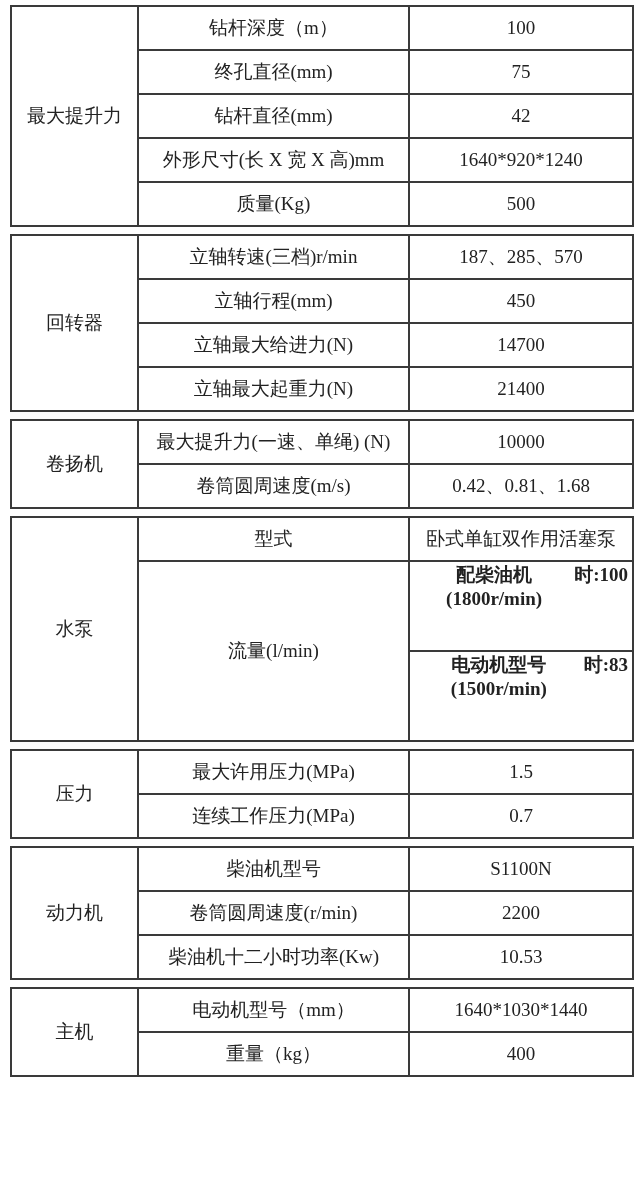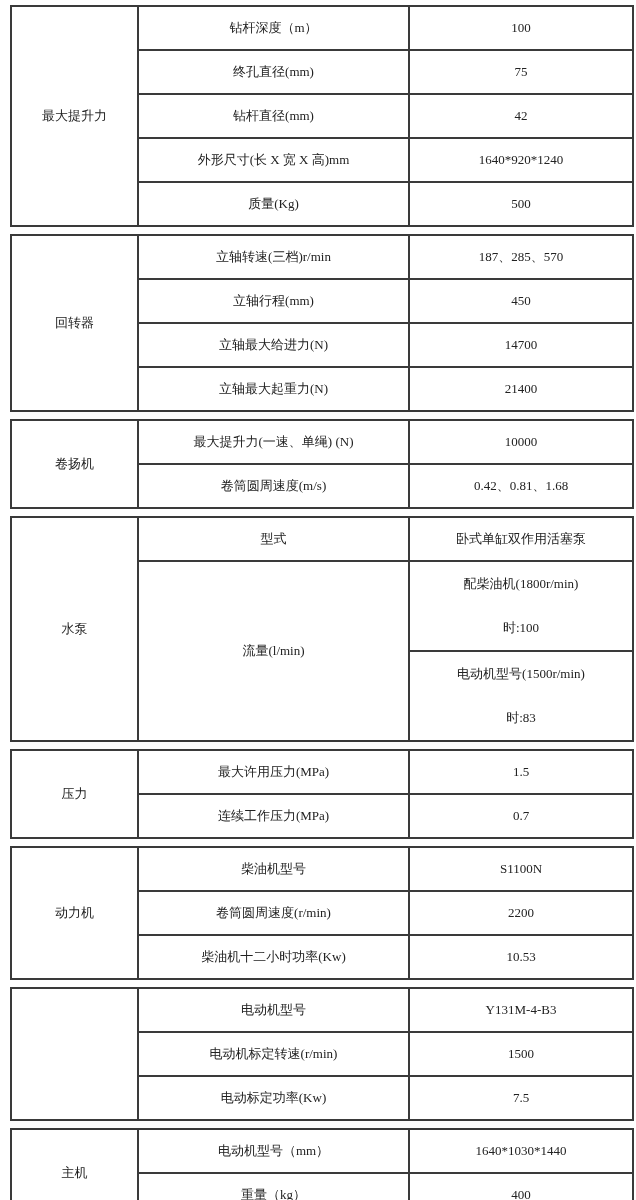--- a/index.html
+++ b/index.html
@@ -22,34 +22,35 @@
     border-collapse:collapse;
     table-layout:fixed;
     width:622px;
     margin:0 0 7px 0;
     background:var(--bg);
   }
   table.section td{
     border:2px solid var(--border);
     text-align:center;
     vertical-align:middle;
-    font-size:13px;
+    font-size:19px;
     padding:0 4px;
     overflow:hidden;
   }
   col.c1{width:127px;}
   col.c2{width:271px;}
   col.c3{width:224px;}
   tr.row{height:44px;}
   tr.row.tall{height:82px;}
   td.value-cell .multiline{
     display:flex;
-    flex-direction:column;
+    flex-direction:row;
     justify-content:space-around;
     height:88px;
+    font-weight:bold;
   }
 </style>
 </head>
 <body>
 
 <div class="sheet">
   <div id="spec-table">
       <table class="section">
         <colgroup>
           <col class="c1">
@@ -196,42 +197,20 @@
         </tbody>
       </table>
       <table class="section">
         <colgroup>
           <col class="c1">
           <col class="c2">
           <col class="c3">
         </colgroup>
         <tbody>
           <tr class="row">
-            <td rowspan="3"></td>
-            <td rowspan="1">电动机型号</td>
-            <td class="value-cell">Y131M-4-B3</td>
-          </tr>
-          <tr class="row">
-            <td rowspan="1">电动机标定转速(r/min)</td>
-            <td class="value-cell">1500</td>
-          </tr>
-          <tr class="row">
-            <td rowspan="1">电动标定功率(Kw)</td>
-            <td class="value-cell">7.5</td>
-          </tr>
-        </tbody>
-      </table>
-      <table class="section">
-        <colgroup>
-          <col class="c1">
-          <col class="c2">
-          <col class="c3">
-        </colgroup>
-        <tbody>
-          <tr class="row">
             <td rowspan="2">主机</td>
             <td rowspan="1">电动机型号（mm）</td>
             <td class="value-cell">1640*1030*1440</td>
           </tr>
           <tr class="row">
             <td rowspan="1">重量（kg）</td>
             <td class="value-cell">400</td>
           </tr>
         </tbody>
       </table>

